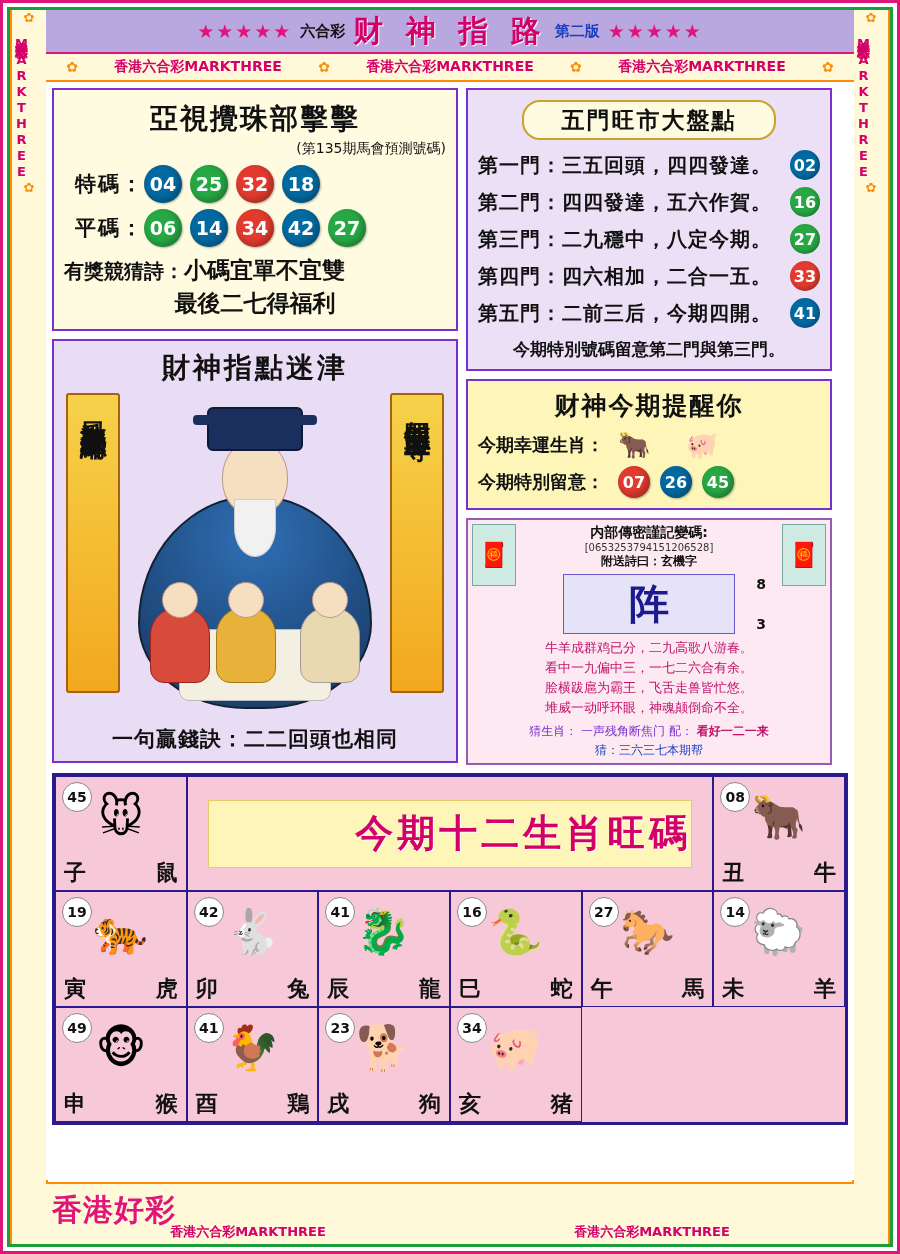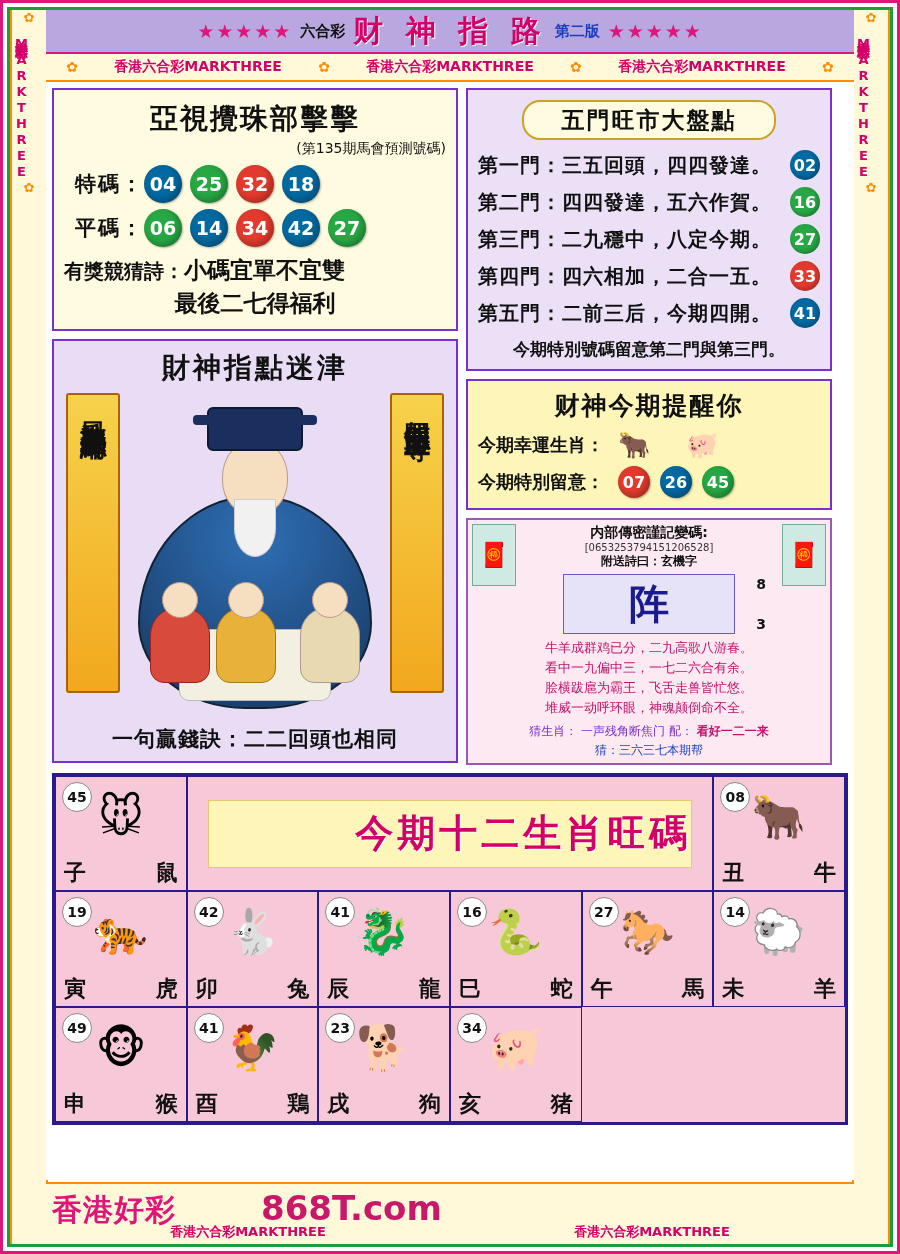--- a/index.html
+++ b/index.html
@@ -562,21 +562,20 @@
           <div class="num">34</div>
           <div class="ani">🐖</div>
           <div class="cn-name">亥</div>
           <div class="cn-ani">猪</div>
         </div>
       </div>
     </div>
 
     <div class="footer">
       <div class="brand">香港好彩</div>
-      <div class="url">868T.com</div>
       <div class="strip2">
         <span>香港六合彩MARKTHREE</span>
         <span>香港六合彩MARKTHREE</span>
       </div>
     </div>
 
   </div>
 </div>
 
 </body></html>

